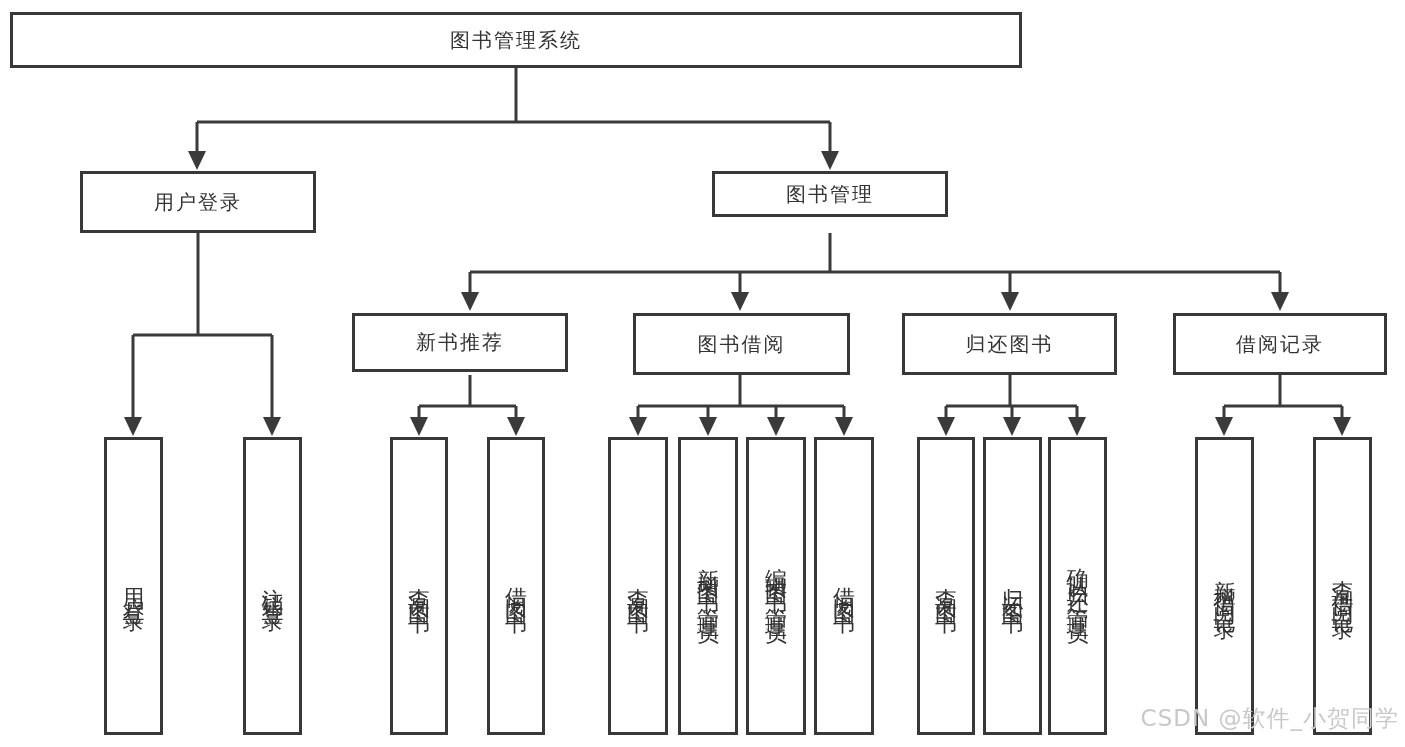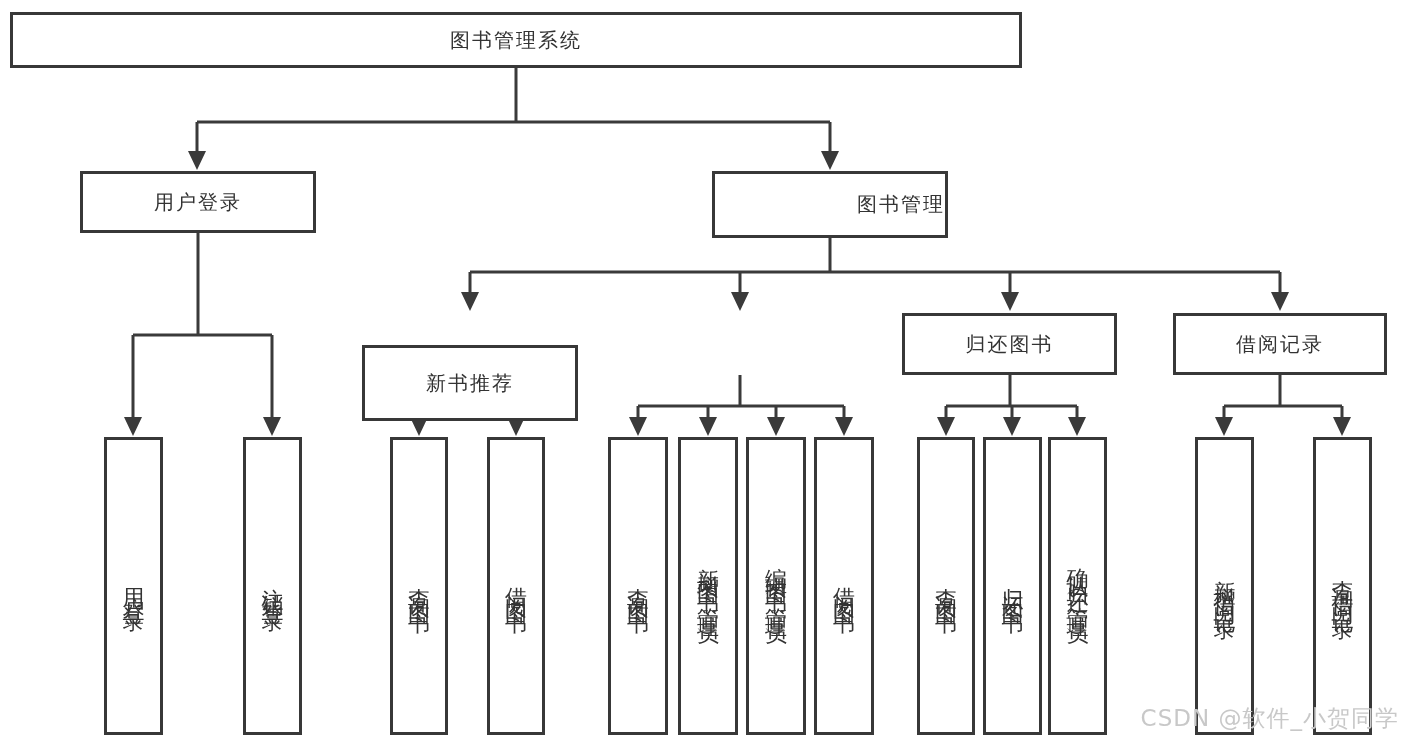--- a/index.html
+++ b/index.html
@@ -78,26 +78,29 @@
       M1215,417 h18 L1224,436 Z  M1333,417 h18 L1342,436 Z"></path>
   </svg>
 
   <div class="box hbox" style="left:10px; top:12px; width:1012px; height:56px;">
     <span class="lbl">图书管理系统</span>
   </div>
 
   <div class="box hbox" style="left:80px; top:171px; width:236px; height:62px;">
     <span class="lbl">用户登录</span>
   </div>
-  <div class="box hbox" style="left:712px; top:171px; width:236px; height:67px;justify-content:flex-end;">
+  <div class="box hbox" style="left:712px; top:171px; width:236px; height:46px;">
     <span class="lbl">图书管理</span>
   </div>
 
-  <div class="box hbox" style="left:362px; top:313px; width:216px; height:76px;margin-top:32px;">
+  <div class="box hbox" style="left:352px; top:313px; width:216px; height:59px;">
     <span class="lbl">新书推荐</span>
+  </div>
+  <div class="box hbox" style="left:633px; top:313px; width:217px; height:62px;">
+    <span class="lbl">图书借阅</span>
   </div>
   <div class="box hbox" style="left:902px; top:313px; width:215px; height:62px;">
     <span class="lbl">归还图书</span>
   </div>
   <div class="box hbox" style="left:1173px; top:313px; width:214px; height:62px;">
     <span class="lbl">借阅记录</span>
   </div>
 
   <div class="box vbox" style="left:104px; top:437px; width:59px; height:298px;">
     <span class="lbl">用户登录</span>

